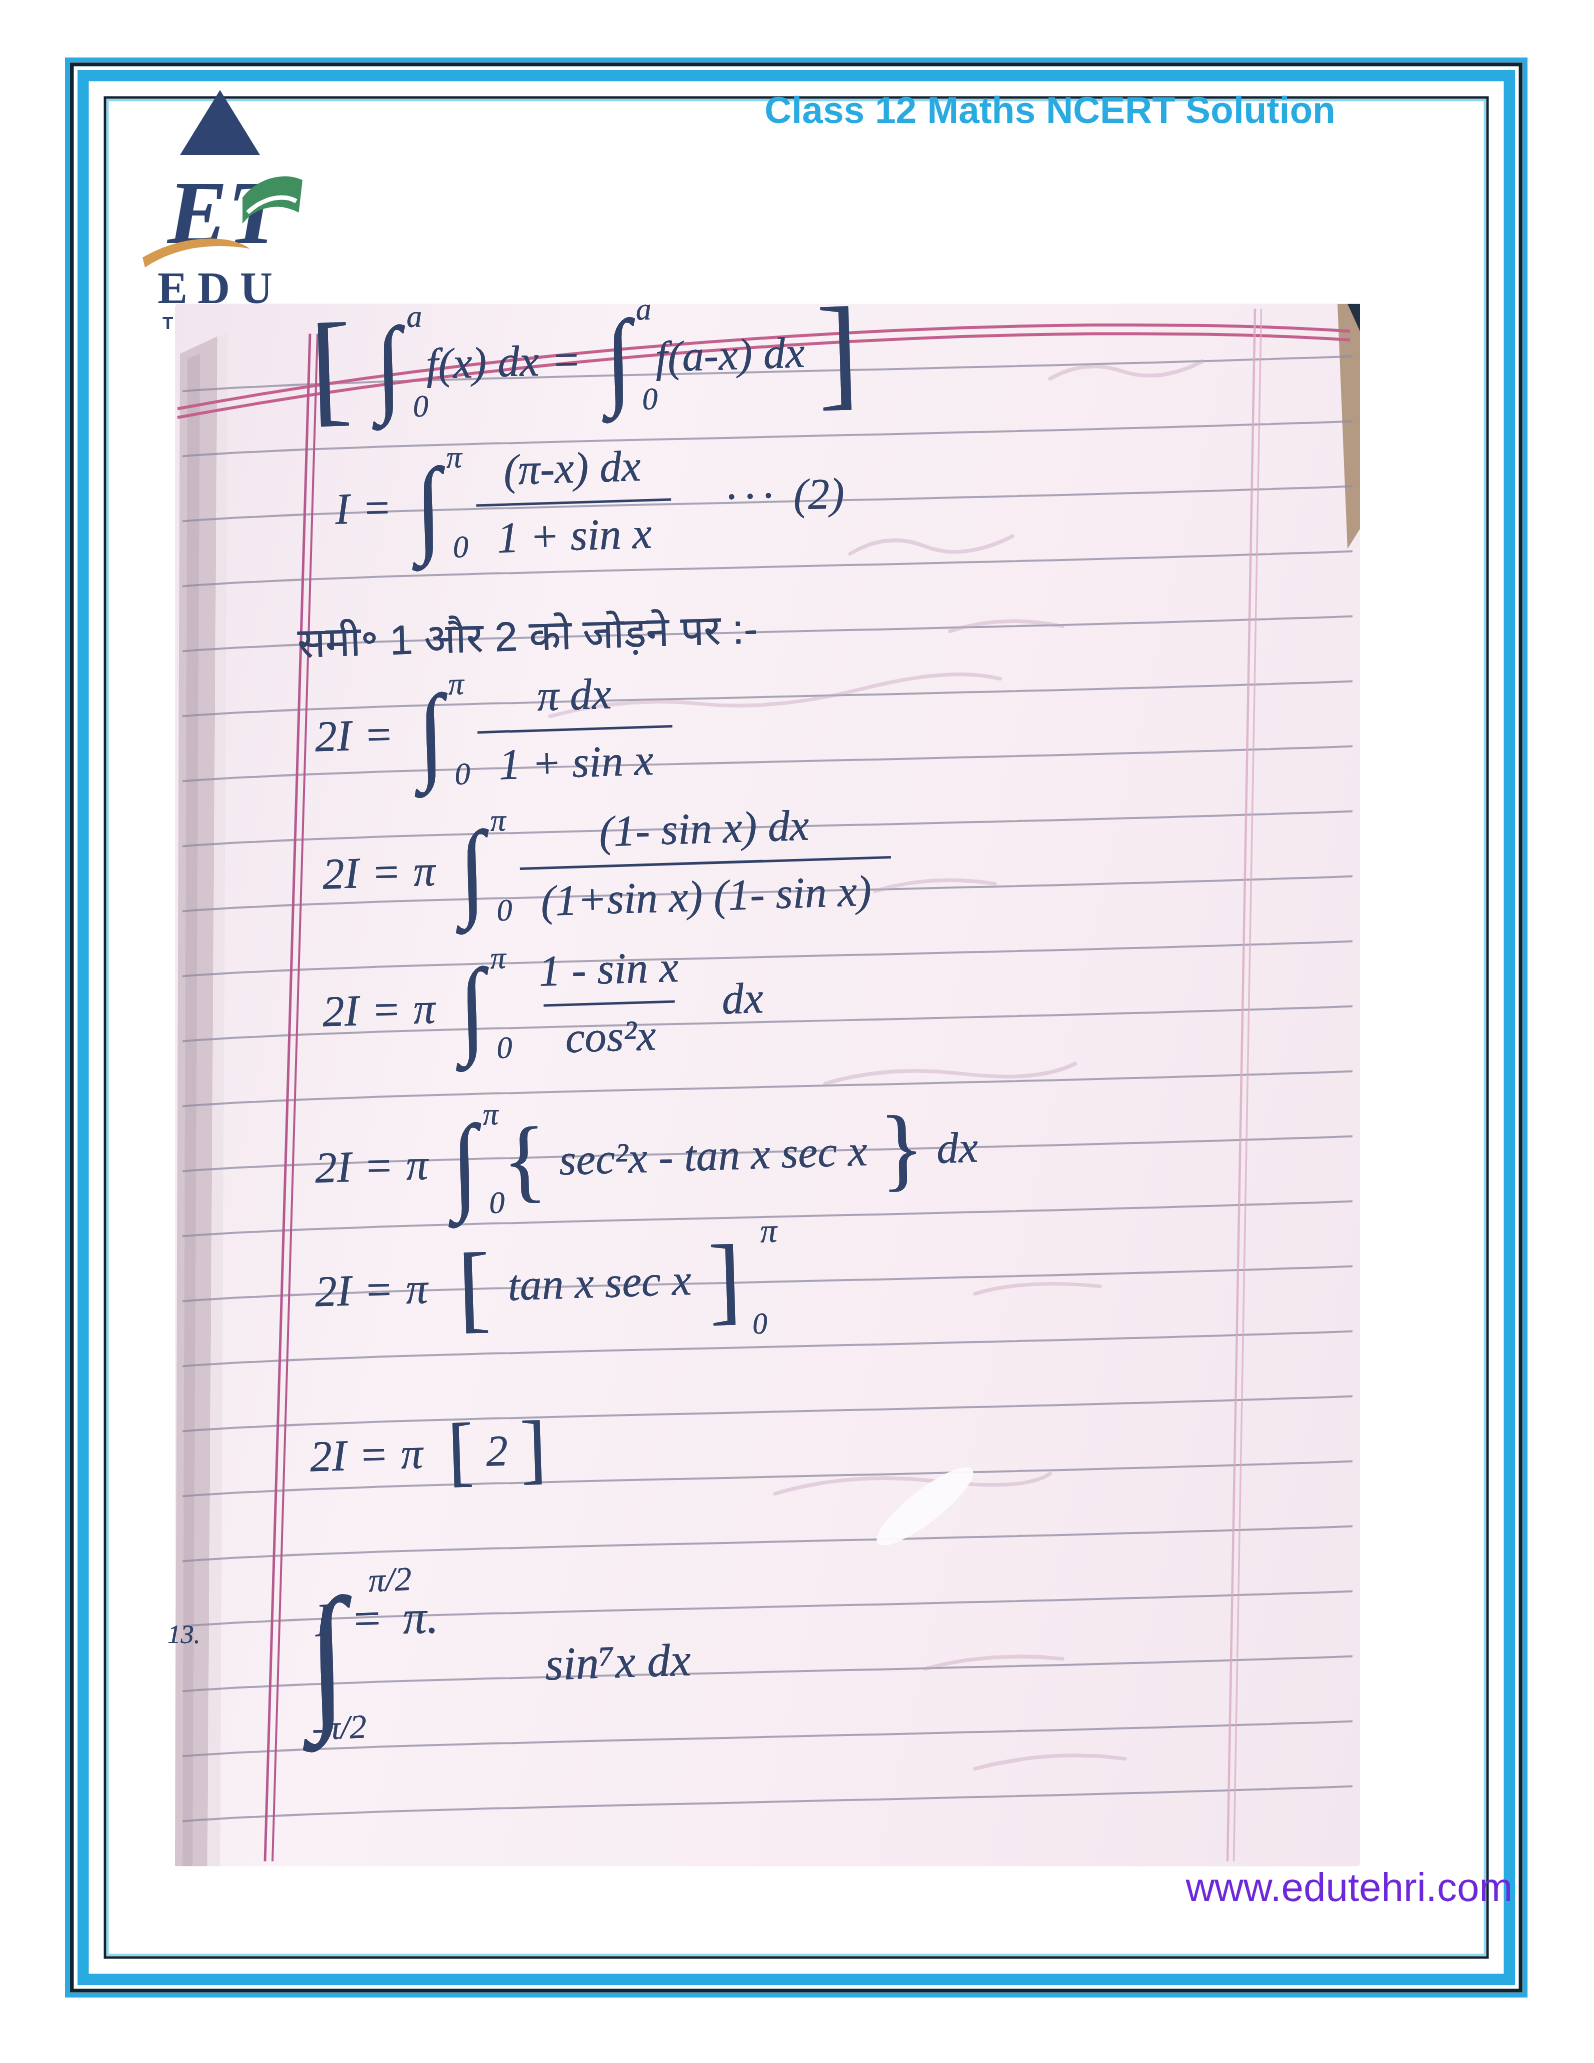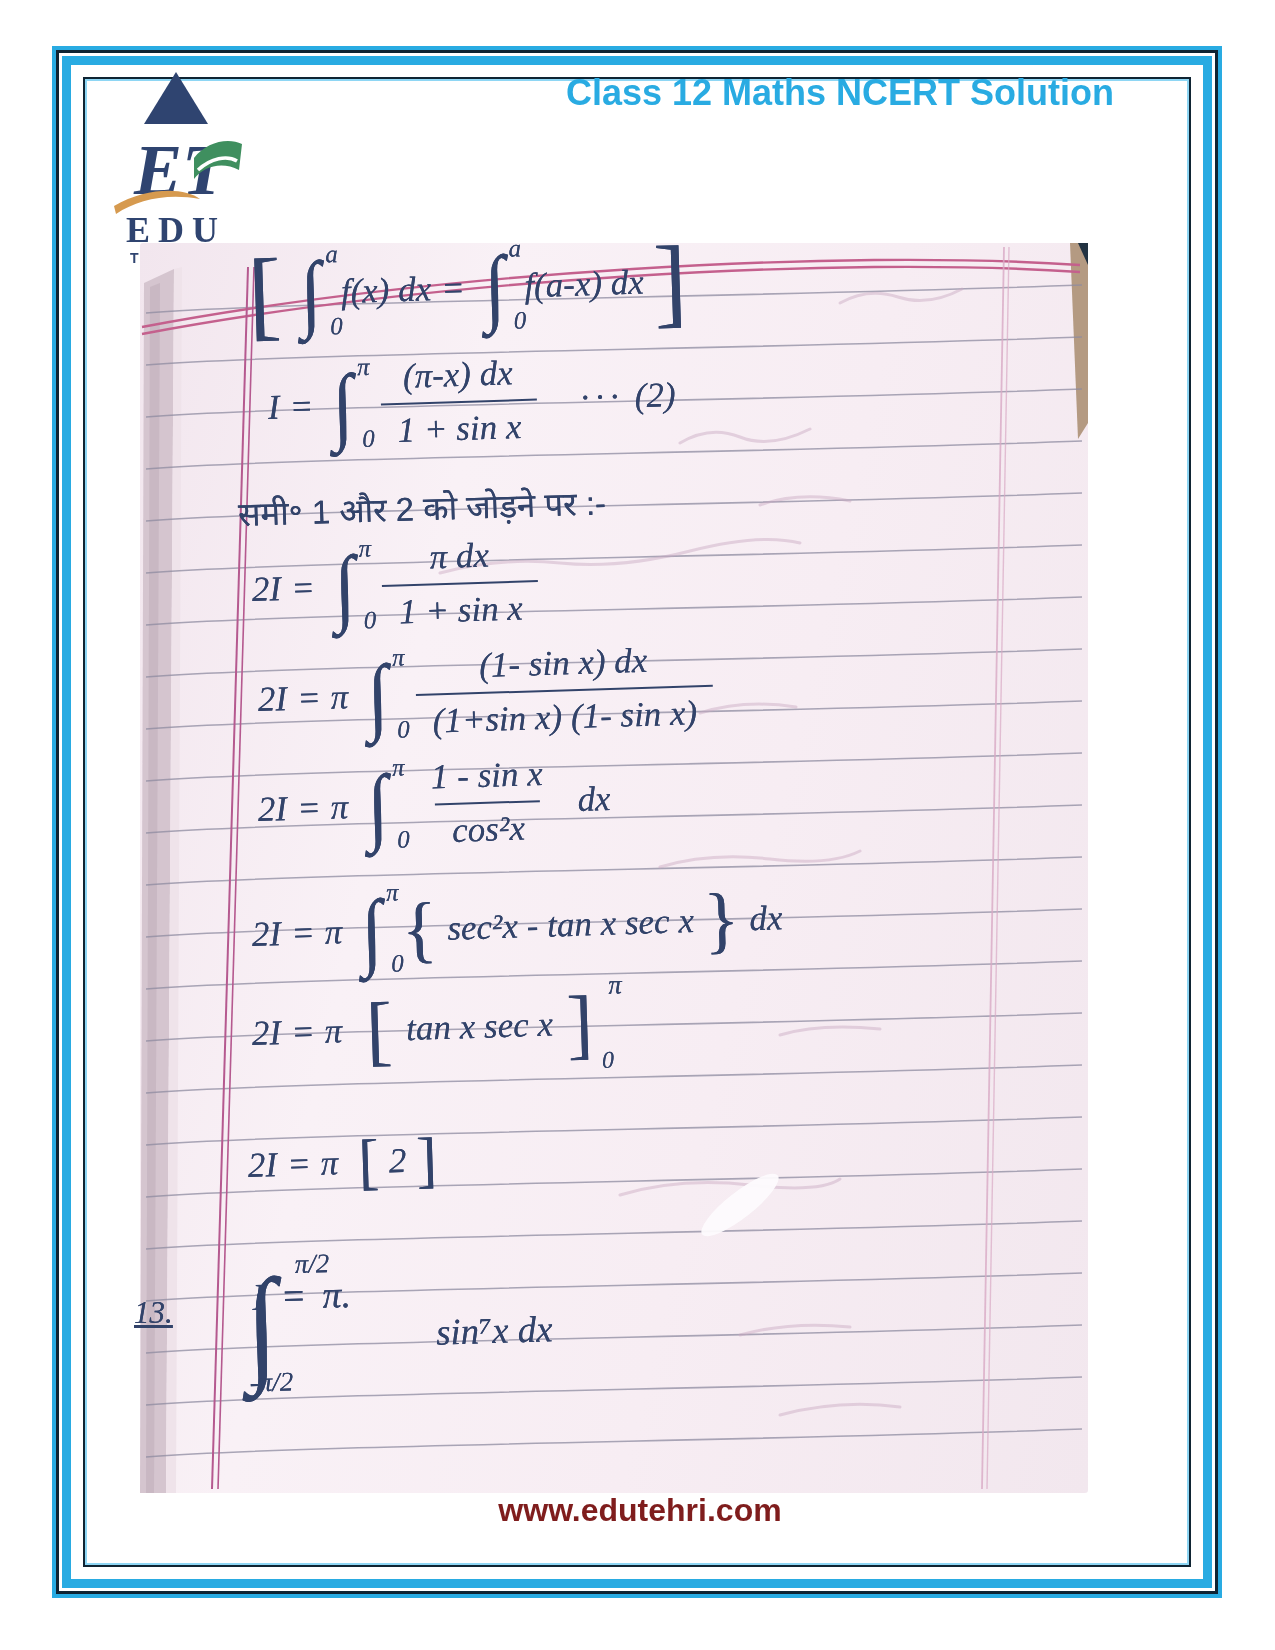--- a/index.html
+++ b/index.html
@@ -10,28 +10,28 @@
   .f1{position:absolute;left:52px;top:46px;width:1170px;height:1552px;box-sizing:border-box;
       border:4px solid #29abe2;}
   .f2{position:absolute;inset:0;border:3px solid #0f2433;box-sizing:border-box;}
   .f3{position:absolute;inset:3px;border:9px solid #29abe2;box-sizing:border-box;}
   .f4{position:absolute;inset:12px;border:2px solid #0f2433;box-sizing:border-box;
       box-shadow:inset 0 0 0 2px #8ed6f4;}
 
   
   .hdr{position:absolute;left:540px;top:72px;width:600px;text-align:center;
        font-family:"Liberation Sans",sans-serif;color:#29abe2;}
-  .hdr .t1{font-size:36px;font-weight:bold;}
+  .hdr .t1{font-size:30px;font-weight:bold;}
   .hdr .t2{font-size:30px;font-weight:bold;margin-top:10px;letter-spacing:2px;}
 
   .logo{position:absolute;left:98px;top:66px;}
 
   
-  .footer{position:absolute;left:70px;top:1492px;width:1140px;text-align:center;
-          font-family:"Liberation Sans",sans-serif;font-size:32px;font-weight:bold;color:#7f1d1d;}
+  .footer{position:absolute;left:70px;top:1492px;width:1140px;text-align:right;
+          font-family:"Liberation Sans",sans-serif;font-size:32px;font-weight:normal;color:#6d28d9;}
 
   
   .photo{position:absolute;left:140px;top:243px;width:948px;height:1250px;
          background:linear-gradient(103deg,#f2e6ee 0%,#f9f1f6 30%,#f7edf3 62%,#f2e7ee 100%);
          border-radius:3px;}
   .photo svg.decor{position:absolute;left:0;top:0;}
 
   
   .ink{color:#32436a;font-style:italic;}
   .eq{position:absolute;display:flex;align-items:center;gap:10px;font-size:35px;
@@ -47,22 +47,22 @@
   .br{font-size:100px;font-weight:300;line-height:.8;font-style:normal;}
   .brm{font-size:78px;font-weight:300;line-height:.8;font-style:normal;}
   .brs{font-size:62px;font-weight:300;line-height:.8;font-style:normal;}
   .brace{font-size:74px;font-weight:300;line-height:.8;font-style:normal;}
   .brpair{position:relative;display:inline-flex;align-items:center;gap:14px;}
   .blim-up{position:absolute;right:-30px;top:-22px;font-size:27px;}
   .blim-lo{position:absolute;right:-20px;bottom:-20px;font-size:24px;}
   .hindi{position:absolute;font-family:"Liberation Sans",sans-serif;font-style:normal;
          font-size:33px;color:#32436a;transform:rotate(-1.8deg);transform-origin:left center;
          text-shadow:0 0 .5px currentColor;white-space:nowrap;}
-  .qno{position:absolute;font-size:31px;color:#32436a;font-style:italic;
-       text-shadow:0 0 .5px currentColor;text-decoration:underline;}
+  .qno{position:absolute;font-size:21px;color:#32436a;font-style:italic;
+       text-shadow:0 0 .5px currentColor;}
   .itall .isym{font-size:128px;}
   .itall .iup{top:-16px;right:-52px;font-size:27px;}
   .itall .ilo{bottom:-14px;left:4px;font-size:27px;}
   .tailtext{position:absolute;font-size:37px;color:#32436a;font-style:italic;
             text-shadow:0 0 .5px currentColor;transform:rotate(-1.8deg);}
 </style>
 </head>
 <body>
 
 <div class="page">

